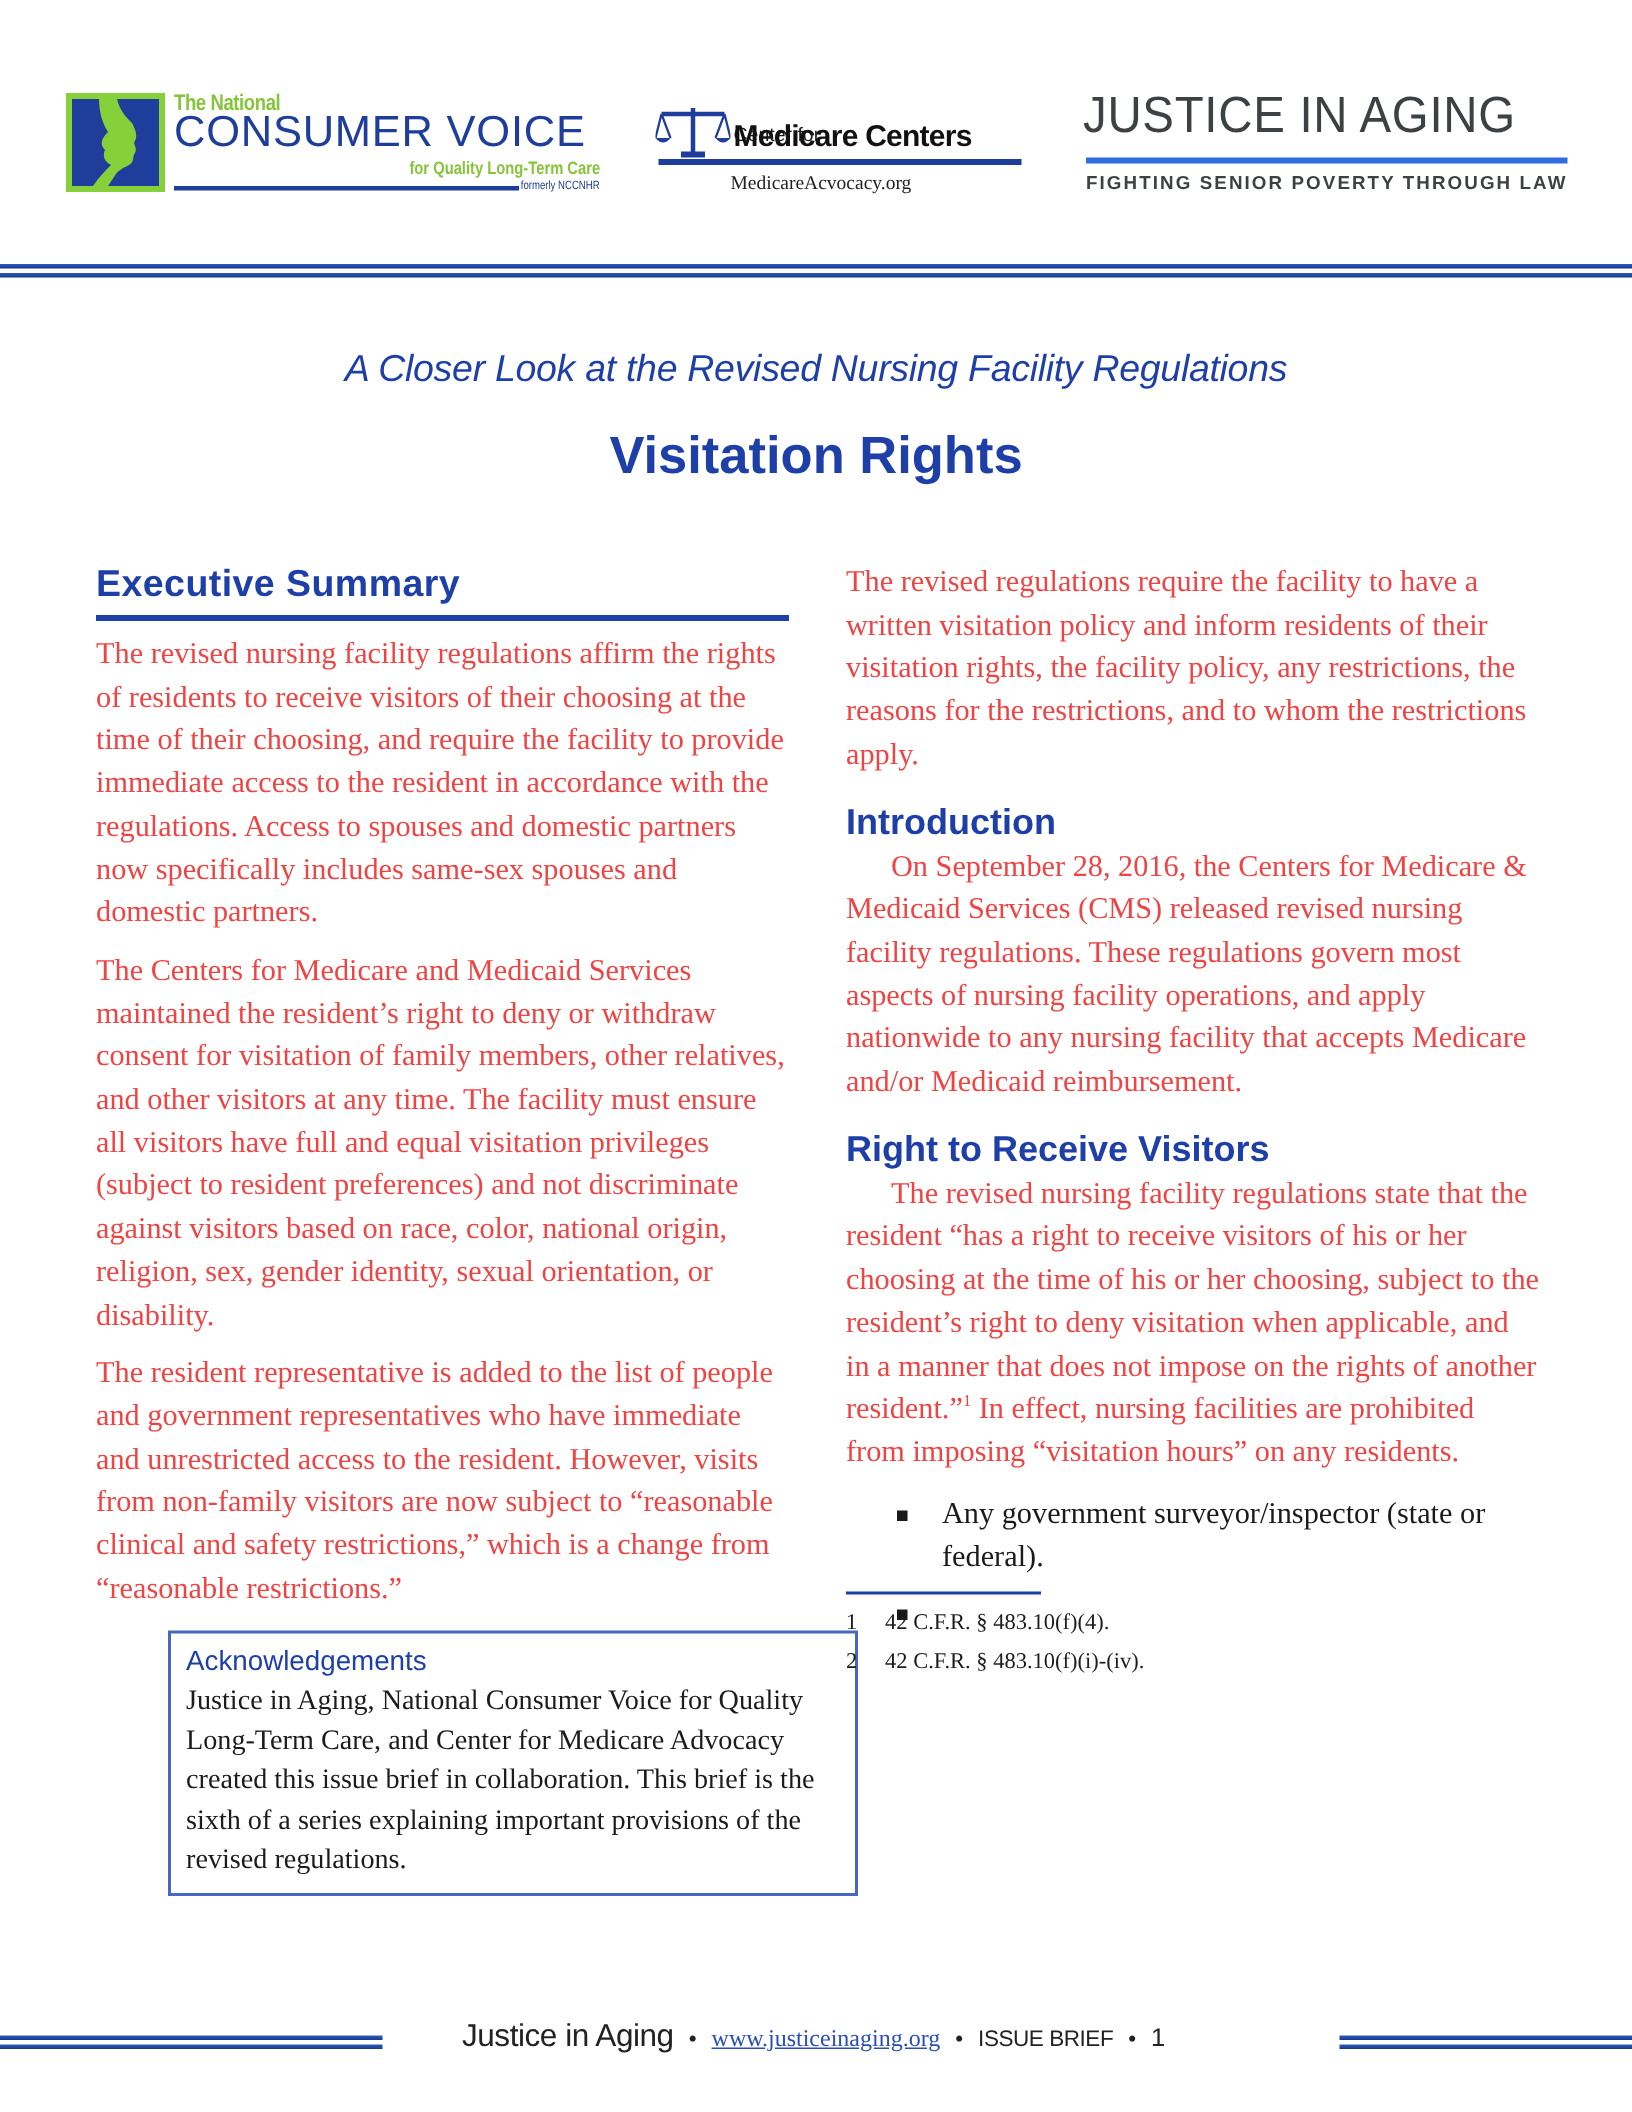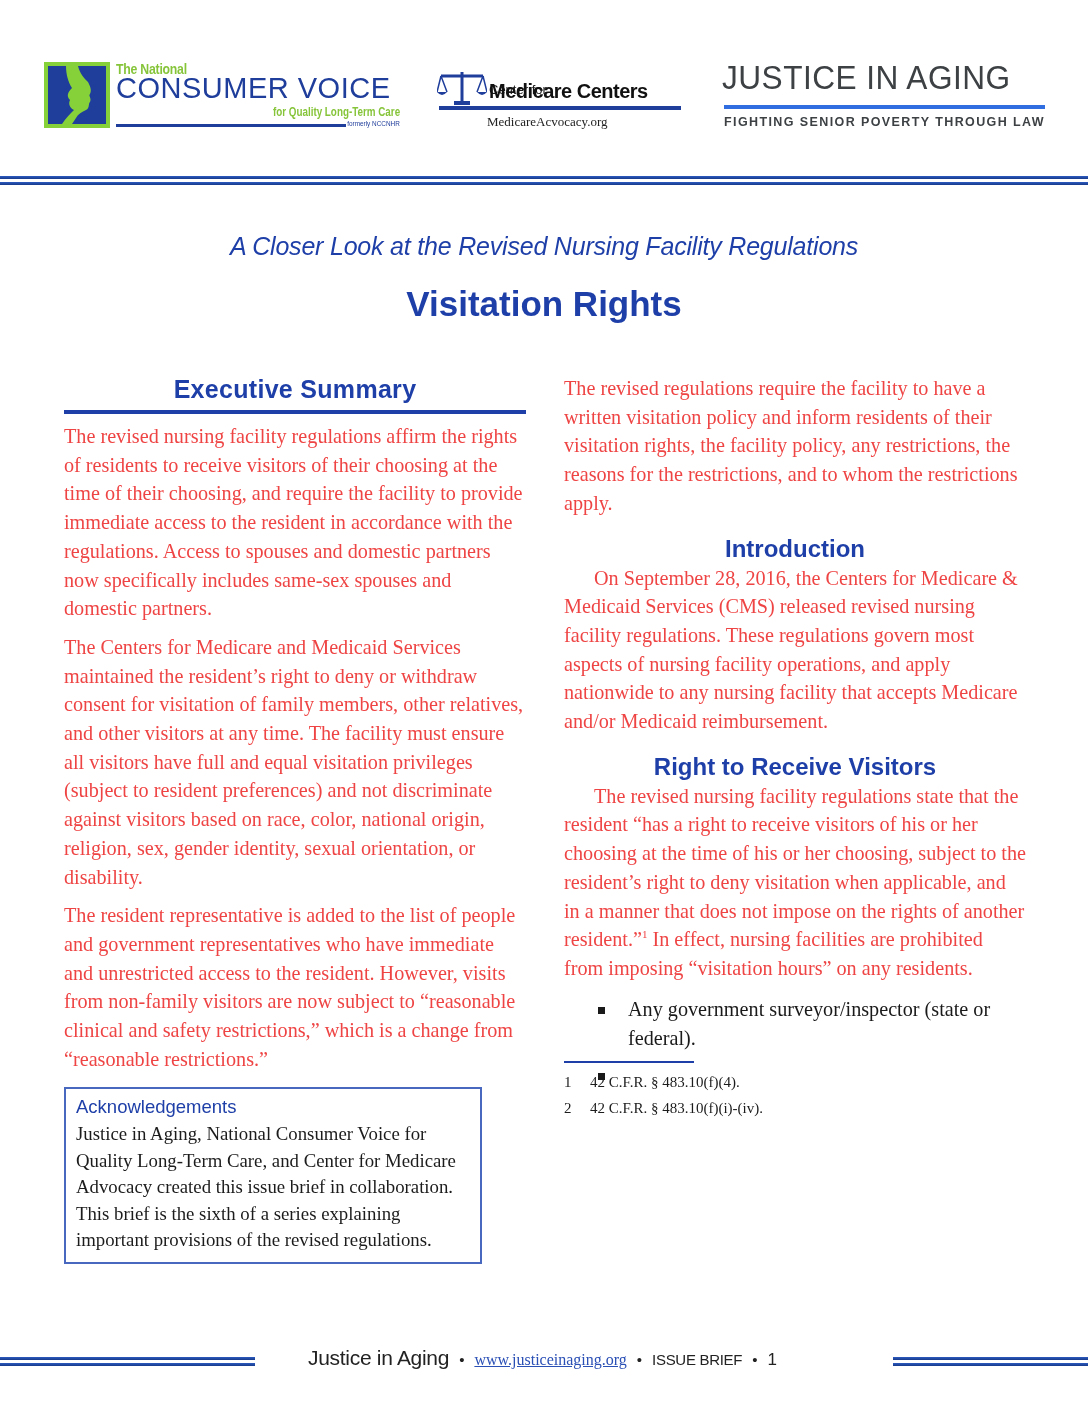--- a/index.html
+++ b/index.html
@@ -40,29 +40,29 @@
 
     
     .kicker { position: absolute; left: 0; top: 232px; width: 1088px; text-align: center; font-family: "Liberation Sans", sans-serif; font-style: italic; font-size: 25px; color: #1e3fa8; letter-spacing: -0.2px; }
     .page-title { position: absolute; left: 0; top: 284px; width: 1088px; text-align: center; font-family: "Liberation Sans", sans-serif; font-size: 35px; color: #1e3fa8; }
 
     
     .col { position: absolute; top: 372px; width: 462px; }
     .col-left { left: 64px; }
     .col-right { left: 564px; top: 374px; width: 462px; }
 
-    .h2 { font-family: "Liberation Sans", sans-serif; color: #1e3fa8; font-size: 25px; line-height: 34px; text-align: center; }
+    .h2 { font-family: "Liberation Sans", sans-serif; color: #1e3fa8; font-size: 25px; line-height: 34px; }
     .h2-exec { padding-bottom: 4px; border-bottom: 4px solid #1e3fa8; margin-bottom: 8px; letter-spacing: 0.3px; }
     .h2-side { font-size: 24px; line-height: 30px; margin-top: 16px; }
 
     .p { font-size: 20.2px; line-height: 28.7px; color: #ef4444; margin-bottom: 10px; }
     .p.indent { text-indent: 30px; margin-bottom: 8px; }
     .p sup { font-size: 11px; vertical-align: super; line-height: 0; }
 
-    .ack { margin-top: 14px; border: 2px solid #4868c0; padding: 4px 10px 8px 10px; width: 418px; }
+    .ack { margin-top: 14px; border: 2px solid #4868c0; padding: 4px 10px 8px 10px; width: 460px; margin-left: 48px; }
     .ack-title { font-family: "Liberation Sans", sans-serif; color: #1e3fa8; font-size: 18.5px; line-height: 28px; }
     .ack-body { font-size: 18.8px; line-height: 26.5px; color: #1c1c1c; }
 
     .bullets { list-style: none; margin: 12px 0 0 34px; }
     .bullets li { position: relative; padding-left: 30px; font-size: 20.2px; line-height: 29px; margin-bottom: 8px; }
     .bullets li .bullet { position: absolute; left: 0; top: 12px; width: 7px; height: 7px; background: #1a1a1a; }
 
     .fn-rule { width: 130px; height: 2px; background: #1e3fa8; margin: 4px 0 6px 0; }
     .fn { font-size: 15px; line-height: 26px; color: #1c1c1c; white-space: nowrap; }
     .fn .fn-num { display: inline-block; width: 26px; }

